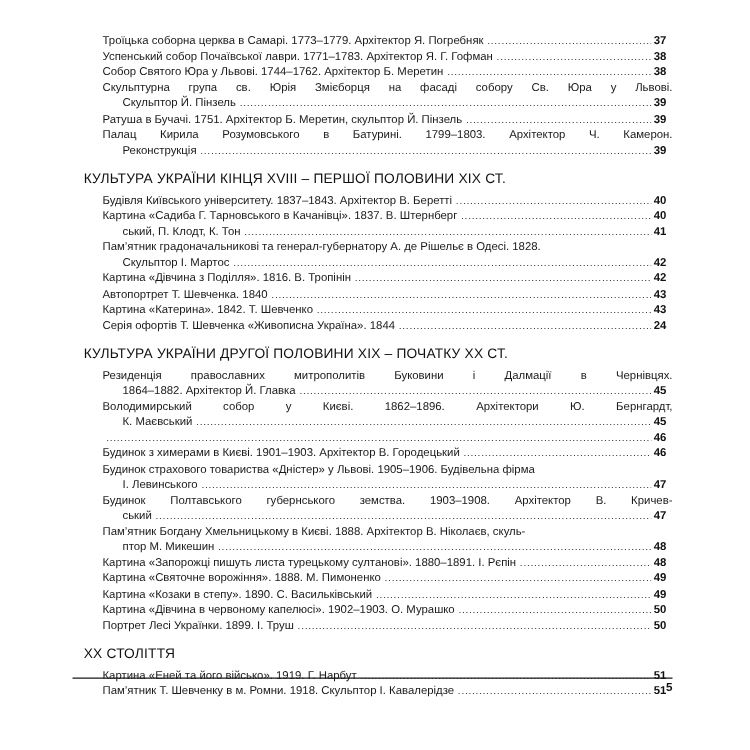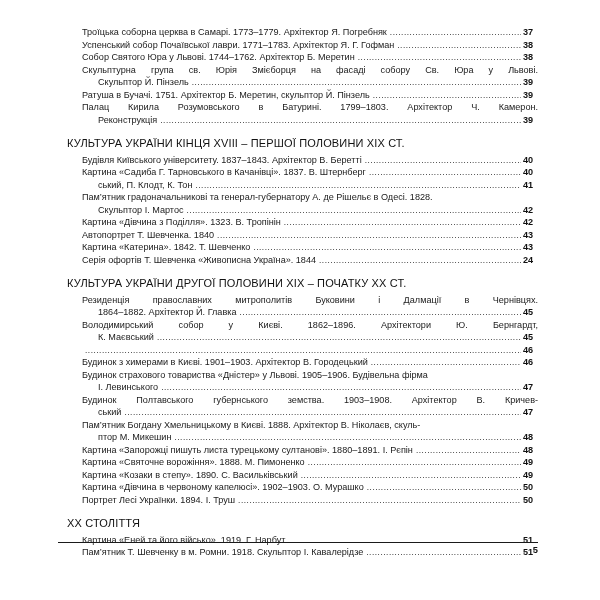--- a/index.html
+++ b/index.html
@@ -205,21 +205,21 @@
       <div class="entry entry-wrap ragged">
         <div class="first-line">Пам’ятник градоначальникові та генерал-губернатору А. де Рішельє в Одесі. 1828.</div>
         <div class="cont-line">
           <span class="entry-title">Скульптор І. Мартос</span>
           <span class="leader"></span>
           <span class="page-no">42</span>
         </div>
       </div>
       <div class="entry">
         <div class="entry-line">
-          <span class="entry-title">Картина «Дівчина з Поділля». 1323. В. Тропінін</span>
+          <span class="entry-title">Картина «Дівчина з Поділля». 1816. В. Тропінін</span>
           <span class="leader"></span>
           <span class="page-no">42</span>
         </div>
       </div>
       <div class="entry">
         <div class="entry-line">
           <span class="entry-title">Автопортрет Т. Шевченка. 1840</span>
           <span class="leader"></span>
           <span class="page-no">43</span>
         </div>
@@ -315,21 +315,21 @@
       </div>
       <div class="entry">
         <div class="entry-line">
           <span class="entry-title">Картина «Дівчина в червоному капелюсі». 1902–1903. О. Мурашко</span>
           <span class="leader"></span>
           <span class="page-no">50</span>
         </div>
       </div>
       <div class="entry">
         <div class="entry-line">
-          <span class="entry-title">Портрет Лесі Українки. 1894. І. Труш</span>
+          <span class="entry-title">Портрет Лесі Українки. 1899. І. Труш</span>
           <span class="leader"></span>
           <span class="page-no">50</span>
         </div>
       </div>
       <div class="section-head">XX СТОЛІТТЯ</div>
       <div class="entry">
         <div class="entry-line">
           <span class="entry-title">Картина «Еней та його військо». 1919. Г. Нарбут</span>
           <span class="leader"></span>
           <span class="page-no">51</span>

